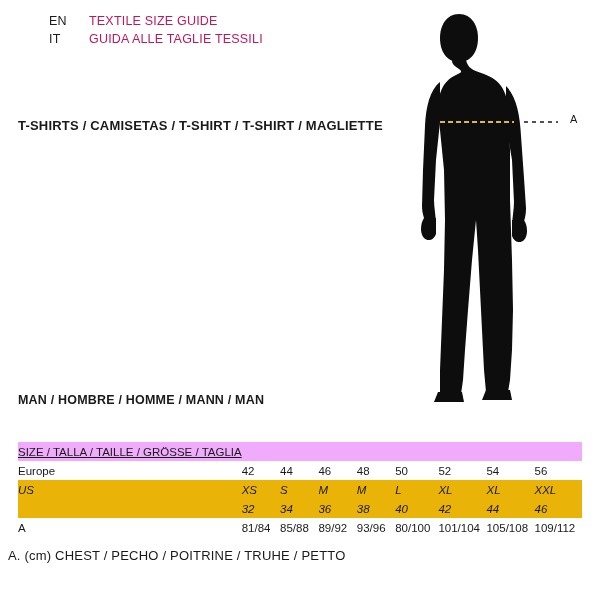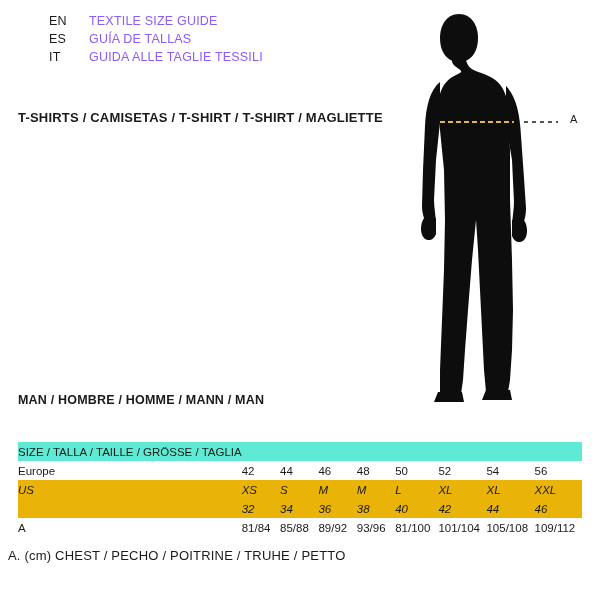--- a/index.html
+++ b/index.html
@@ -36,37 +36,38 @@
     font-size: 12.5px;
     letter-spacing: 0.2px;
     margin-left: 31px;
   }
   .lang-code {
     width: 40px;
     flex: 0 0 40px;
     color: #1a1a1a;
   }
   .lang-text {
-    color: #8b5cf6;
+    color: #be185d;
     white-space: nowrap;
   }
 
   
   .cat-block {
     position: absolute;
     left: 18px;
     top: 108px;
     width: 420px;
   }
   .cat-line {
     font-size: 13px;
     font-weight: bold;
     letter-spacing: 0.2px;
     line-height: 19px;
     white-space: nowrap;
+    margin-top: 8px;
   }
 
   
   .figure-wrap {
     position: absolute;
     left: 400px;
     top: 10px;
     width: 200px;
     height: 400px;
   }
@@ -100,23 +101,24 @@
     border-collapse: collapse;
     font-size: 11.5px;
   }
   table.size-table td {
     padding: 0;
     height: 19px;
     vertical-align: middle;
     white-space: nowrap;
   }
   tr.row-head td {
-    background: #5eead4;
+    background: #f0abfc;
     font-weight: normal;
     color: #1a1a1a;
+    text-decoration: underline;
   }
   tr.row-shade td {
     background: #eab308;
     font-style: italic;
   }
   tr.row-plain td {
     background: #ffffff;
     margin-left: 20px;
   }
   td.c0 { width: 86px; padding-left: 3px; }
@@ -133,24 +135,20 @@
 </style>
 </head>
 <body>
 
 <div class="page">
 
   <div class="lang-block">
     <div class="lang-row">
       <span class="lang-code">EN</span>
       <span class="lang-text">TEXTILE SIZE GUIDE</span>
-    </div>
-    <div class="lang-row">
-      <span class="lang-code">ES</span>
-      <span class="lang-text">GUÍA DE TALLAS</span>
     </div>
     <div class="lang-row">
       <span class="lang-code">IT</span>
       <span class="lang-text">GUIDA ALLE TAGLIE TESSILI</span>
     </div>
   </div>
 
   <div class="cat-block">
     <div class="cat-line">T-SHIRTS / CAMISETAS / T-SHIRT / T-SHIRT / MAGLIETTE</div>
   </div>
@@ -237,21 +235,21 @@
         <td class="cd">44</td>
         <td class="cd">46</td>
       </tr>
 
       <tr class="row-plain">
         <td class="c0">A</td>
         <td class="cd">81/84</td>
         <td class="cd">85/88</td>
         <td class="cd">89/92</td>
         <td class="cd">93/96</td>
-        <td class="cd">81/100</td>
+        <td class="cd">80/100</td>
         <td class="cd">101/104</td>
         <td class="cd">105/108</td>
         <td class="cd">109/112</td>
       </tr>
     </tbody>
   </table>
 
   <div class="footnote">A. (cm) CHEST / PECHO / POITRINE / TRUHE / PETTO</div>
 
 </div>

